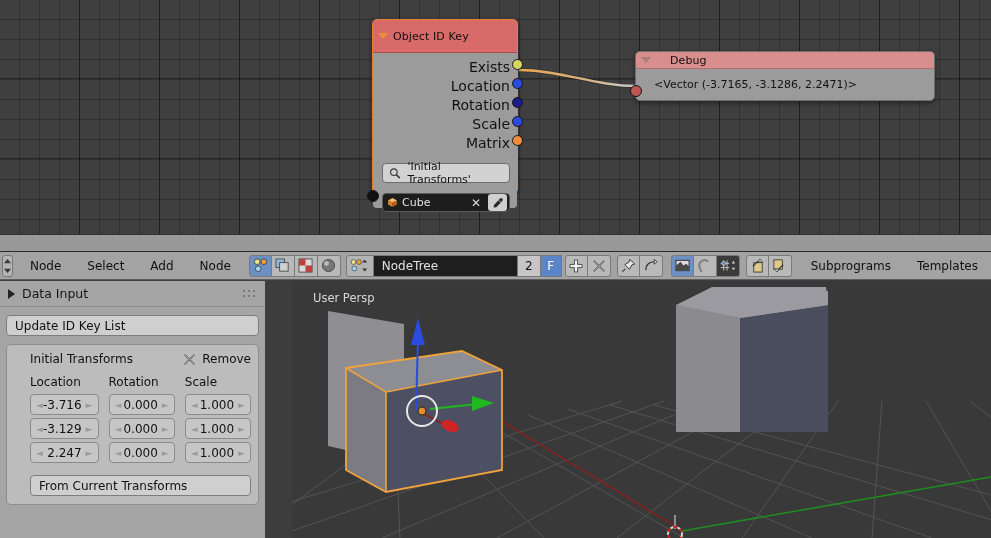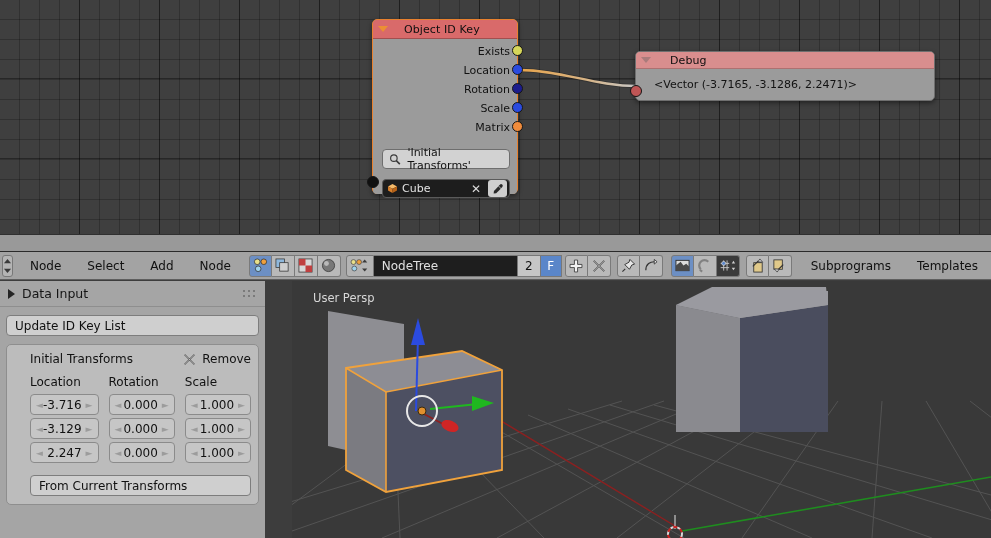--- a/index.html
+++ b/index.html
@@ -29,35 +29,35 @@
   .node { position:absolute; border-radius:5px; }
 
   
   #node-objectidkey {
     left:372px; top:19px; width:146px; height:175px;
     background:#9b9b9b;
     border:1px solid #e8812e;
     box-shadow:0 2px 5px rgba(0,0,0,0.45);
   }
   #node-objectidkey .hdr {
-    height:19px; background:#d96a6a;
+    height:33px; background:#d96a6a;
     border-top-left-radius:4px; border-top-right-radius:4px;
     border-bottom:1px solid rgba(0,0,0,0.25);
-    display:flex; align-items:center; padding:0 5px; gap:16px;
+    display:flex; align-items:center; padding:0 5px; gap:5px;
   }
   .tri-down {
     width:0;height:0;border-left:5px solid transparent;border-right:5px solid transparent;
     border-top:6px solid #ec8f34;
   }
   .tri-down.dim { border-top-color:#a97b7b; }
   .node-title { font-size:11px; color:#0f0f0f; letter-spacing:.1px; white-space:nowrap;}
   #node-objectidkey .body { position:relative; height:155px; background:#9b9b9b;
      border-bottom-left-radius:4px;border-bottom-right-radius:4px;}
 
-  .sock-row { position:absolute; right:7px; font-size:11px; color:#121212; white-space:nowrap; }
+  .sock-row { position:absolute; right:7px; font-size:14px; color:#121212; white-space:nowrap; }
   .socket { position:absolute; width:11px; height:11px; border-radius:50%;
             border:1px solid #161616; }
 
   .field-search {
     position:absolute; left:9px; top:110px; width:128px; height:20px;
     background:#d2d2d2; border:1px solid #6e6e6e; border-radius:4px;
     display:flex; align-items:center; gap:6px; padding:0 6px;
   }
   .field-search .txt { font-size:11px; color:#111; }
   .field-obj {

